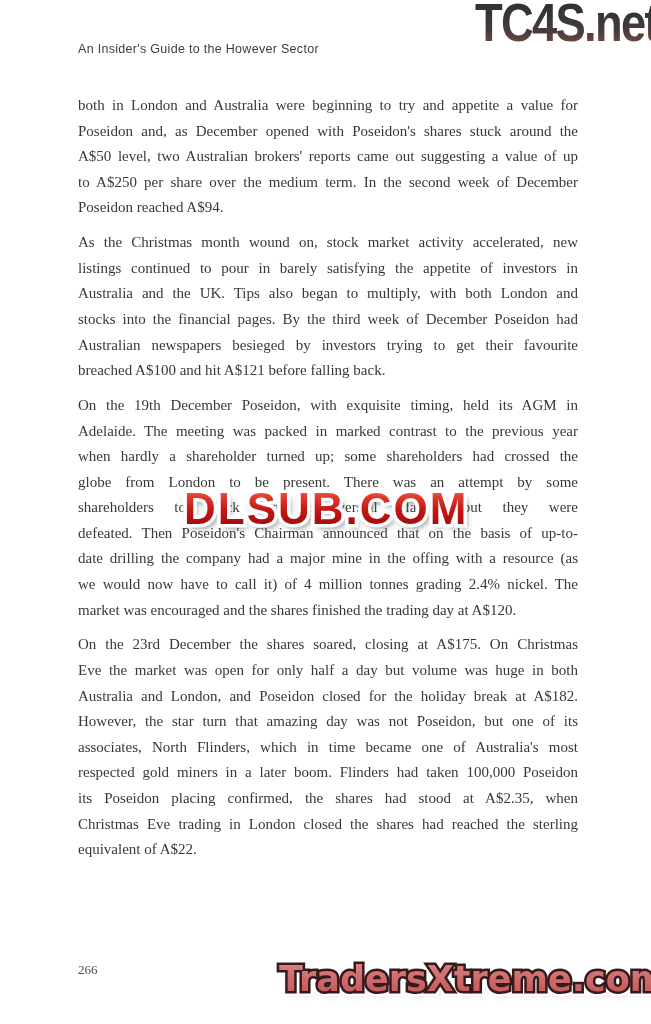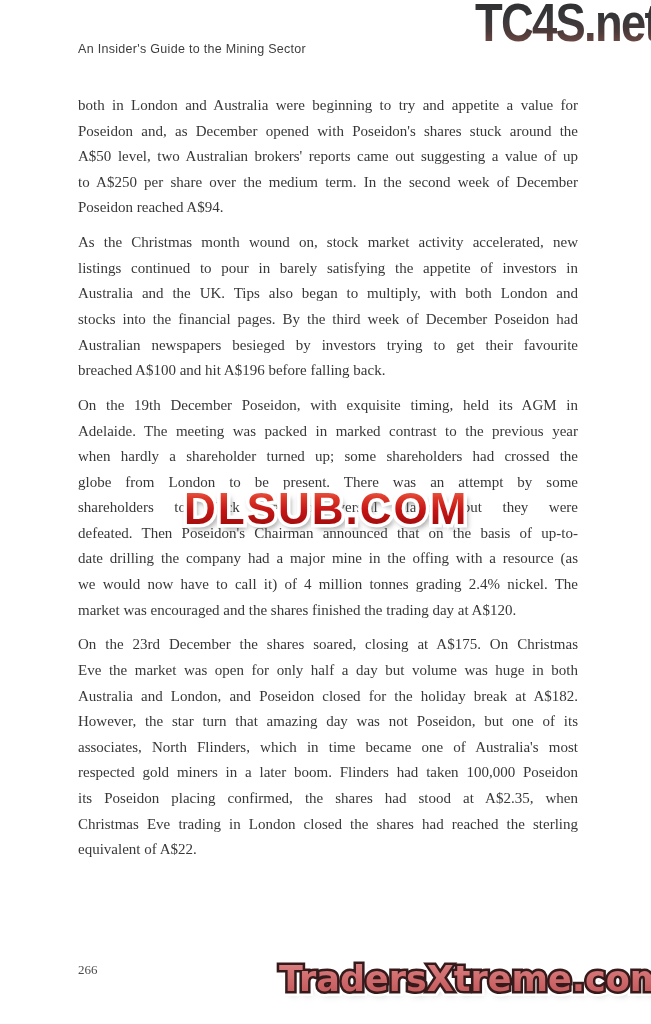--- a/index.html
+++ b/index.html
@@ -129,40 +129,40 @@
     -webkit-background-clip: text;
     background-clip: text;
     -webkit-text-fill-color: transparent;
   }
 </style>
 </head>
 <body>
 
 <div class="page">
 
-  <div class="running-header">An Insider's Guide to the Mining Sector</div>
+  <div class="running-header">An Insider's Guide to the However Sector</div>
 
   <div class="tc4s-logo">TC4S.net</div>
 
   <div class="text-block">
 
   <div class="para">
         <div class="line">both in London and Australia were beginning to try and appetite a value for</div>
         <div class="line">Poseidon and, as December opened with Poseidon's shares stuck around the</div>
         <div class="line">A$50 level, two Australian brokers' reports came out suggesting a value of up</div>
         <div class="line">to A$250 per share over the medium term. In the second week of December</div>
         <div class="line last">Poseidon reached A$94.</div>
       </div>
       <div class="para">
         <div class="line">As the Christmas month wound on, stock market activity accelerated, new</div>
         <div class="line">listings continued to pour in barely satisfying the appetite of investors in</div>
         <div class="line">Australia and the UK. Tips also began to multiply, with both London and</div>
         <div class="line">stocks into the financial pages. By the third week of December Poseidon had</div>
         <div class="line">Australian newspapers besieged by investors trying to get their favourite</div>
-        <div class="line last">breached A$100 and hit A$196 before falling back.</div>
+        <div class="line last">breached A$100 and hit A$121 before falling back.</div>
       </div>
       <div class="para">
         <div class="line">On the 19th December Poseidon, with exquisite timing, held its AGM in</div>
         <div class="line">Adelaide. The meeting was packed in marked contrast to the previous year</div>
         <div class="line">when hardly a shareholder turned up; some shareholders had crossed the</div>
         <div class="line">globe from London to be present. There was an attempt by some</div>
         <div class="line">shareholders to block the controversial placing but they were</div>
         <div class="line">defeated. Then Poseidon's Chairman announced that on the basis of up-to-</div>
         <div class="line">date drilling the company had a major mine in the offing with a resource (as</div>
         <div class="line">we would now have to call it) of 4 million tonnes grading 2.4% nickel. The</div>

